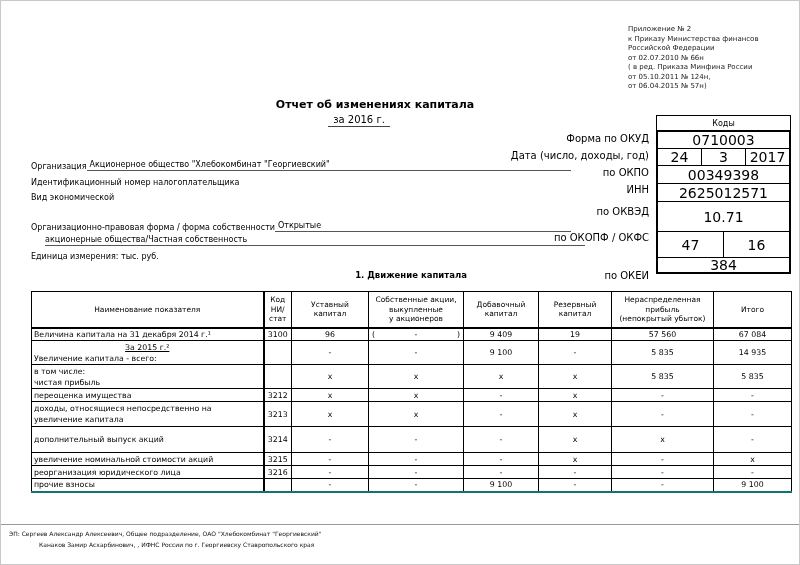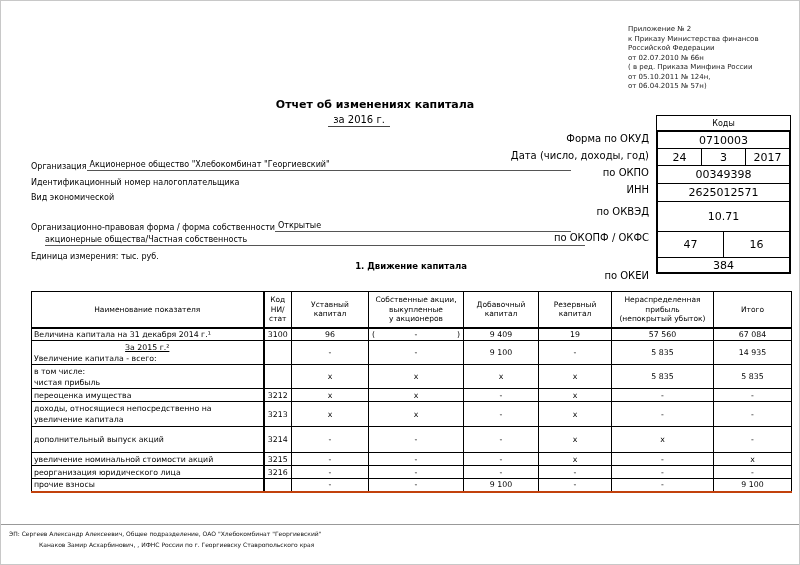--- a/index.html
+++ b/index.html
@@ -16,41 +16,41 @@
   
   .rtitle { left:16px; top:97px; width:716px; text-align:center; font-size:11px; font-weight:bold; }
   .rperiod { left:0; top:113px; width:716px; text-align:center; font-size:10px; }
   .rperiod span { display:inline-block; border-bottom:1px solid #444; padding:0 5px 1px 5px; }
 
   
   .kody { left:655px; top:114px; width:133px; height:14px; border:1px solid #000;
           font-size:8px; display:flex; align-items:center; justify-content:center; }
   .codebox { left:655px; top:129px; width:131px; border:2px solid #000; }
   .crow { border-top:1px solid #000; display:flex; align-items:center; justify-content:center;
-          font-size:11px; text-align:right; }
+          font-size:14px; text-align:right; }
   .crow:first-child { border-top:none; }
   .crow .sub { flex:1; height:100%; display:flex; align-items:center; justify-content:center; border-left:1px solid #000; }
   .crow .sub:first-child { border-left:none; }
   .clabel { position:absolute; right:150px; font-size:10px; text-align:right; white-space:nowrap; }
 
   
   .fline { position:absolute; display:flex; align-items:flex-end; font-size:8px; white-space:nowrap; }
   .fline .uval { flex:1; border-bottom:1px solid #555; padding:0 0 1px 3px; }
   .plain { position:absolute; font-size:8px; white-space:nowrap; }
 
-  .secttitle { left:30px; top:260px; width:760px; text-align:center; font-size:8.5px; font-weight:bold; }
+  .secttitle { left:30px; top:269px; width:760px; text-align:center; font-size:8.5px; font-weight:bold; }
 
   
   .tblwrap { left:30px; top:290px; }
   table.cap { border-collapse:collapse; table-layout:fixed; width:760px; font-size:7.8px; }
   table.cap th, table.cap td { border:1px solid #000; padding:0 2px; overflow:hidden; }
   table.cap th { font-weight:normal; text-align:center; vertical-align:middle;
                  white-space:pre-line; font-size:7.5px; line-height:9.5px; border-bottom:2px solid #000; }
   table.cap th:nth-child(2), table.cap td:nth-child(2) { border-left:2px solid #000; }
-  table.cap tr:last-child td { border-bottom:2px solid #c2410c; }
+  table.cap tr:last-child td { border-bottom:2px solid #0f766e; }
   td.c-label { text-align:left; padding-left:6px; line-height:11px; vertical-align:middle; }
   td.c-code  { text-align:center; padding:0 1px; }
   td.c-code.vbottom { vertical-align:bottom; padding-bottom:1px;padding-left:44px; }
   td.c-val   { text-align:center; }
   .subhead { text-align:center; text-decoration:underline; }
   .prefix { }
   .parenwrap { display:flex; justify-content:space-between; align-items:center; padding:0 1px; }
 
   
   .footrule { left:0; top:523px; width:800px; border-top:1px solid #999; height:0; }

